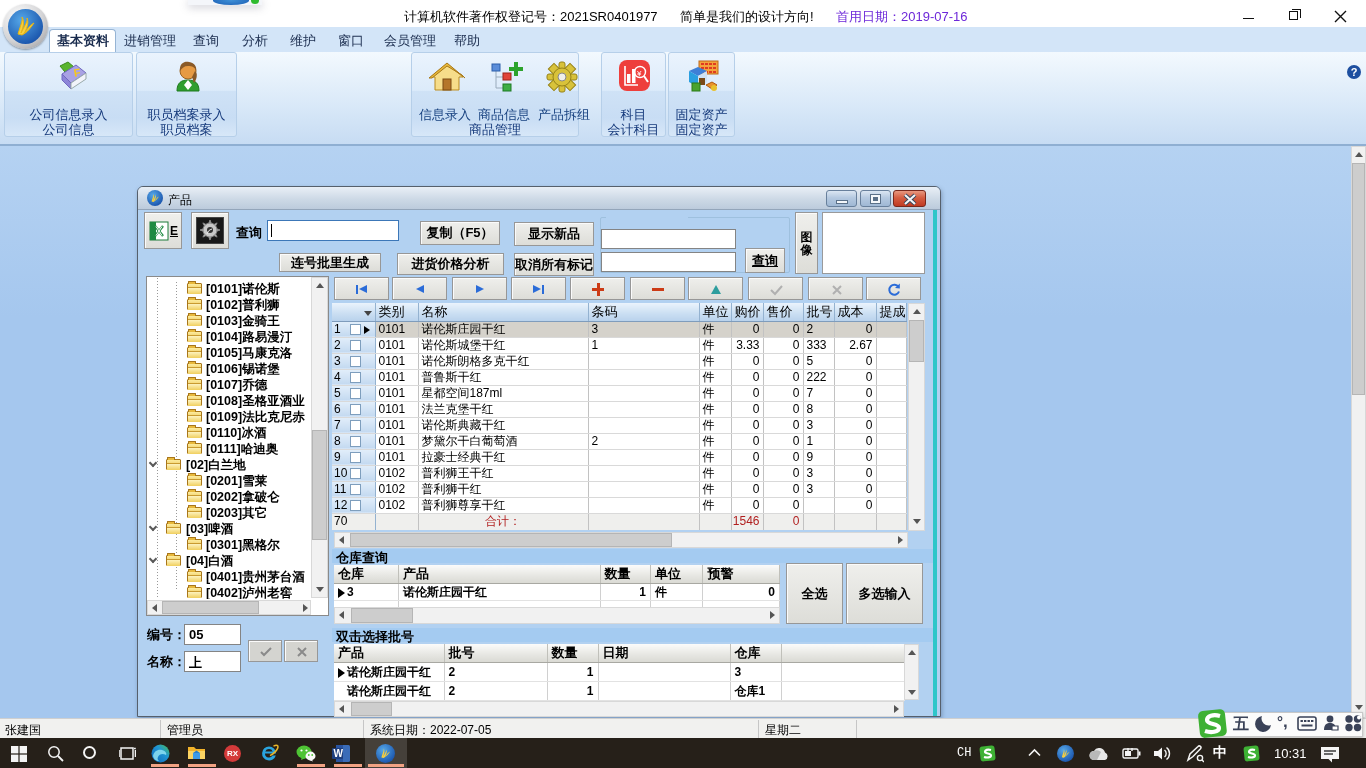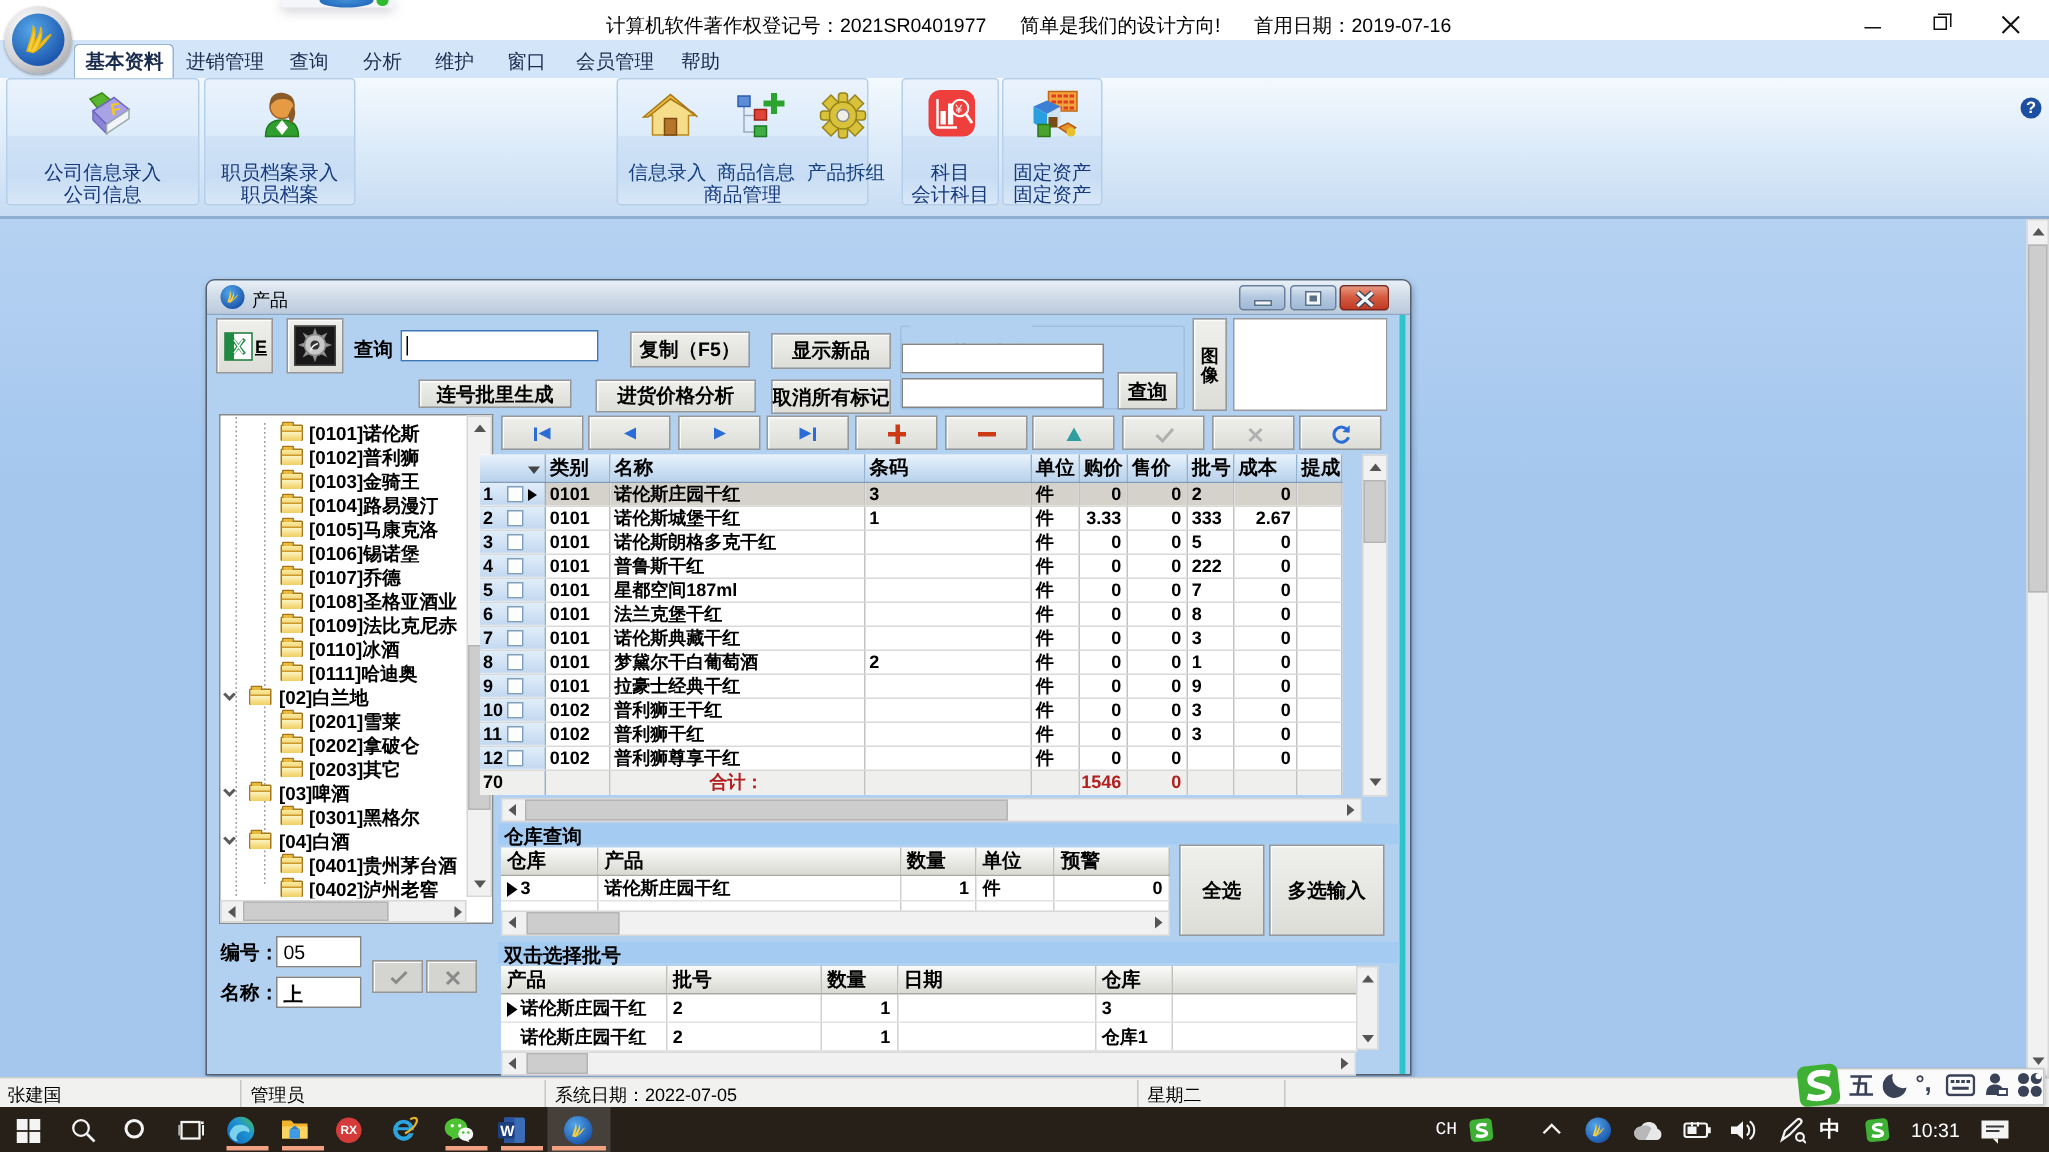--- a/index.html
+++ b/index.html
@@ -22,21 +22,21 @@
 </style></head><body>
 <div id="s">
 
 <div class="a" style="left:0;top:0;width:1366px;height:27px;background:#fff"></div>
 <div class="a" style="left:188px;top:0;width:74px;height:5px;background:#f4f6fa;box-shadow:0 2px 8px rgba(120,120,140,.45)">
  <div class="a" style="left:25px;top:-4px;width:36px;height:9px;border-radius:50%;background:radial-gradient(#3f8fd6,#1b5eb4)"></div>
  <div class="a" style="left:63px;top:-3px;width:8px;height:7px;border-radius:50%;background:#2fbb2f"></div>
 </div>
 <div class="a" style="left:404px;top:8px;font-size:13px;color:#000">计算机软件著作权登记号：2021SR0401977</div>
 <div class="a" style="left:680px;top:8px;font-size:13px;color:#000">简单是我们的设计方向!</div>
-<div class="a" style="left:836px;top:8px;font-size:13px;color:#000000">首用日期：2019-07-16</div>
+<div class="a" style="left:836px;top:8px;font-size:13px;color:#6d28d9">首用日期：2019-07-16</div>
 <div class="a" style="left:1243px;top:18px;width:11px;height:1px;background:#111"></div>
 <div class="a" style="left:1289px;top:11px;width:9px;height:9px;border:1px solid #111;background:#fff"></div>
 <div class="a" style="left:1292px;top:9px;width:9px;height:9px;border:1px solid #111;border-bottom:none;border-left:none"></div>
 <svg class="a" style="left:1334px;top:10px" width="13" height="13">
       <path d="M1 1 L12 12 M12 1 L1 12" stroke="#111" stroke-width="1.4"></path>
     </svg>
 
 <div class="a" style="left:0;top:27px;width:1366px;height:25px;background:#d3e5f8"></div>
 <div class="a" style="left:49px;top:29px;width:67px;height:23px;background:#fff;border:1px solid #96b4d4;border-bottom:none;border-radius:4px 4px 0 0"></div>
 <div class="a" style="left:57px;top:32px;font-size:13px;color:#1a2c4e;font-weight:bold">基本资料</div>
@@ -237,21 +237,21 @@
 <div class="tri" style="left:316px;top:283px;border-left:4px solid transparent;border-right:4px solid transparent;border-bottom:5px solid #555"></div>
 <div class="tri" style="left:316px;top:587px;border-left:4px solid transparent;border-right:4px solid transparent;border-top:5px solid #555"></div>
 <div class="th" style="left:312px;top:430px;width:15px;height:110px"></div>
 
 <div class="sb" style="left:147px;top:600px;width:164px;height:15px"></div>
 <div class="tri" style="left:152px;top:604px;border-top:4px solid transparent;border-bottom:4px solid transparent;border-right:5px solid #555"></div>
 <div class="tri" style="left:303px;top:604px;border-top:4px solid transparent;border-bottom:4px solid transparent;border-left:5px solid #555"></div>
 <div class="th" style="left:162px;top:601px;width:97px;height:13px"></div>
 
 <div class="lbl" style="left:147px;top:626px;font-size:13px">编号：</div>
-<div class="inp" style="left:184px;top:624px;width:57px;height:21px;font-weight:normal;font-size:13px;padding:2px 0 0 4px">05</div>
+<div class="inp" style="left:184px;top:624px;width:57px;height:21px;font-weight:bold;font-size:13px;padding:2px 0 0 4px">05</div>
 <div class="lbl" style="left:147px;top:653px;font-size:13px">名称：</div>
 <div class="inp" style="left:184px;top:651px;width:57px;height:21px;font-weight:bold;font-size:13px;padding:2px 0 0 4px">上</div>
 <div class="bt" style="left:248px;top:640px;width:34px;height:22px;background:#d4d4d0">
       <svg class="a" style="left:10px;top:5px" width="14" height="12">
         <path d="M2 6 L5 9 L12 2" stroke="#8a8a8a" stroke-width="2" fill="none"></path>
       </svg>
     </div>
 <div class="bt" style="left:284px;top:640px;width:34px;height:22px;background:#d4d4d0">
       <svg class="a" style="left:11px;top:5px" width="12" height="12">
         <path d="M2 2 L10 10 M10 2 L2 10" stroke="#8a8a8a" stroke-width="2"></path>
@@ -342,21 +342,21 @@
         <path d="M2 2 L10 10 M10 2 L2 10" stroke="#b0b0b0" stroke-width="2"></path>
       </svg>
     </div>
 <div class="bt" style="left:866px;top:277px;width:55px;height:23px">
       <svg class="a" style="left:20px;top:5px" width="14" height="14" viewBox="0 0 14 14">
         <path d="M11.5 4 A5 5 0 1 0 12 8.5" stroke="#2b6cd8" stroke-width="2" fill="none"></path>
         <path d="M12.8 0.5 L12.8 5.5 L8 5 Z" fill="#2b6cd8"></path>
       </svg>
     </div>
 <style>
-#mt{position:absolute;left:320px;top:303px;width:574px;font-size:12px;font-weight:bold;background:#fff}
+#mt{position:absolute;left:332px;top:303px;width:574px;font-size:12px;font-weight:normal;background:#fff}
 #mt td{border-right:1px solid #c2c2c2;border-bottom:1px solid #d9d9d9;padding:0 3px;height:16px;line-height:13px;color:#000}
 #mt tr.h td{background:linear-gradient(#eaf3fc,#cadef2 60%,#b9d2ec);border-right:1px solid #94b2d0;border-bottom:1px solid #7f9cbc;height:18px;line-height:15px;font-size:13px}
 #mt td.n{background:linear-gradient(#e2eefa,#c3d9f0);border-right:1px solid #94b2d0;padding:0 2px}
 #mt tr.sel td{background:#d5d2cb}
 #mt tr.sel td.n{background:linear-gradient(#e2eefa,#c3d9f0)}
 #mt td.r{text-align:right}
 #mt tr.f td{background:#efefed;border-bottom:none;height:17px}
 .cb{display:inline-block;width:11px;height:11px;background:#fff;border:1px solid #7e9ebd;vertical-align:-2px}
 .mk{display:inline-block;width:0;height:0;border-top:4px solid transparent;border-bottom:4px solid transparent;border-left:6px solid #000;vertical-align:-1px;margin-left:3px}
 #mt td.n .no{display:inline-block;width:16px}

